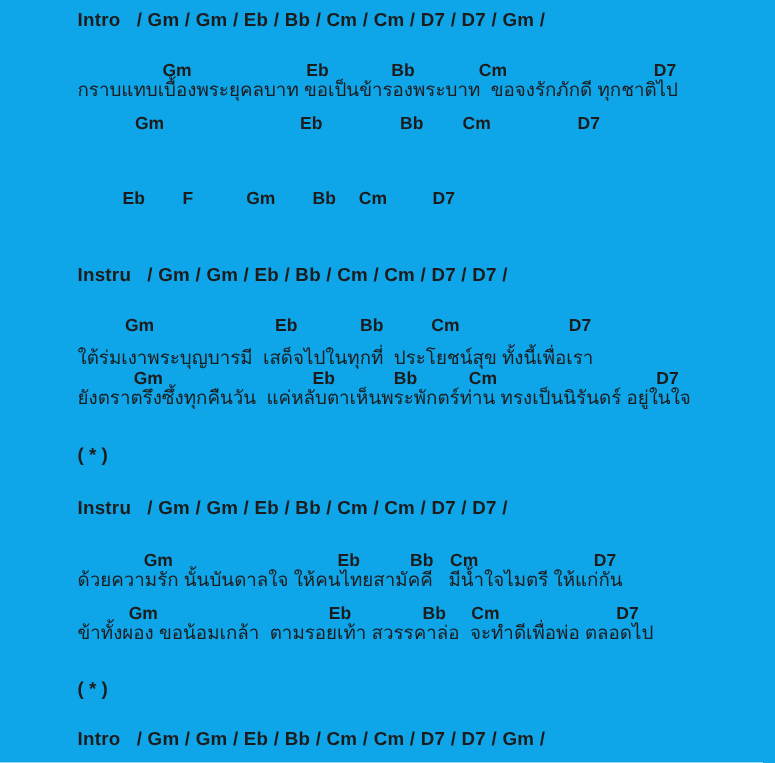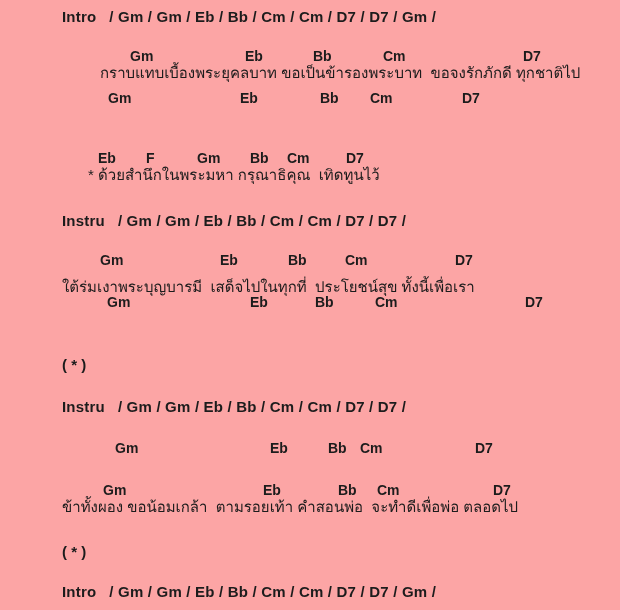--- a/index.html
+++ b/index.html
@@ -1,21 +1,21 @@
 <!DOCTYPE html>
 <html><head>
 <meta charset="utf-8">
 <style>
   * { margin: 0; padding: 0; box-sizing: border-box; }
   html, body { background: #ffffff; }
   .sheet {
     position: relative;
     width: 620px;
     height: 610px;
-    background: #fca5a5;
+    background: #0ea5e9;
     color: #1c1c1c;
     font-family: "Liberation Sans", "DejaVu Sans", sans-serif;
     overflow: hidden;
   }
   .line {
     position: absolute;
     left: 62px;
     white-space: pre;
     line-height: 20px;
   }
@@ -52,65 +52,66 @@
 
 <div class="sheet" id="sheet">
     <div class="line run-line" style="top: 7px;"><span class="section-label">Intro</span><span class="chord-run">/ Gm / Gm / Eb / Bb / Cm / Cm / D7 / D7 / Gm /</span></div>
     <div class="chord-line" style="top: 48px;">
       <span class="chord" style="left: 130px;">Gm</span>
       <span class="chord" style="left: 245px;">Eb</span>
       <span class="chord" style="left: 313px;">Bb</span>
       <span class="chord" style="left: 383px;">Cm</span>
       <span class="chord" style="left: 523px;">D7</span>
     </div>
-    <div class="line lyric" style="top: 62px; margin-left: 38px;">กราบแทบเบื้องพระยุคลบาท ขอเป็นข้ารองพระบาท  ขอจงรักภักดี ทุกชาติไป</div>
+    <div class="line lyric" style="top: 62px;">กราบแทบเบื้องพระยุคลบาท ขอเป็นข้ารองพระบาท  ขอจงรักภักดี ทุกชาติไป</div>
     <div class="chord-line" style="top: 90px;">
       <span class="chord" style="left: 108px;">Gm</span>
       <span class="chord" style="left: 240px;">Eb</span>
       <span class="chord" style="left: 320px;">Bb</span>
       <span class="chord" style="left: 370px;">Cm</span>
       <span class="chord" style="left: 462px;">D7</span>
     </div>
     <div class="chord-line" style="top: 150px;">
       <span class="chord" style="left: 98px;">Eb</span>
       <span class="chord" style="left: 146px;">F</span>
       <span class="chord" style="left: 197px;">Gm</span>
       <span class="chord" style="left: 250px;">Bb</span>
       <span class="chord" style="left: 287px;">Cm</span>
       <span class="chord" style="left: 346px;">D7</span>
     </div>
-    <div class="line lyric" style="top: 164px; left: 88px;">* ด้วยสำนึกในพระมหา กรุณาธิคุณ  เทิดทูนไว้</div>
     <div class="line run-line" style="top: 211px;"><span class="section-label">Instru</span><span class="chord-run">/ Gm / Gm / Eb / Bb / Cm / Cm / D7 / D7 /</span></div>
     <div class="chord-line" style="top: 252px;">
       <span class="chord" style="left: 100px;">Gm</span>
       <span class="chord" style="left: 220px;">Eb</span>
       <span class="chord" style="left: 288px;">Bb</span>
       <span class="chord" style="left: 345px;">Cm</span>
       <span class="chord" style="left: 455px;">D7</span>
     </div>
     <div class="line lyric" style="top: 276px;">ใต้ร่มเงาพระบุญบารมี  เสด็จไปในทุกที่  ประโยชน์สุข ทั้งนี้เพื่อเรา</div>
     <div class="chord-line" style="top: 294px;">
       <span class="chord" style="left: 107px;">Gm</span>
       <span class="chord" style="left: 250px;">Eb</span>
       <span class="chord" style="left: 315px;">Bb</span>
       <span class="chord" style="left: 375px;">Cm</span>
       <span class="chord" style="left: 525px;">D7</span>
     </div>
+    <div class="line lyric" style="top: 308px;">ยังตราตรึงซึ้งทุกคืนวัน  แค่หลับตาเห็นพระพักตร์ท่าน ทรงเป็นนิรันดร์ อยู่ในใจ</div>
     <div class="line mark" style="top: 355px;">( * )</div>
     <div class="line run-line" style="top: 397px;"><span class="section-label">Instru</span><span class="chord-run">/ Gm / Gm / Eb / Bb / Cm / Cm / D7 / D7 /</span></div>
     <div class="chord-line" style="top: 440px;">
       <span class="chord" style="left: 115px;">Gm</span>
       <span class="chord" style="left: 270px;">Eb</span>
       <span class="chord" style="left: 328px;">Bb</span>
       <span class="chord" style="left: 360px;">Cm</span>
       <span class="chord" style="left: 475px;">D7</span>
     </div>
+    <div class="line lyric" style="top: 454px;">ด้วยความรัก นั้นบันดาลใจ ให้คนไทยสามัคคี   มีน้ำใจไมตรี ให้แก่กัน</div>
     <div class="chord-line" style="top: 482px;">
       <span class="chord" style="left: 103px;">Gm</span>
       <span class="chord" style="left: 263px;">Eb</span>
       <span class="chord" style="left: 338px;">Bb</span>
       <span class="chord" style="left: 377px;">Cm</span>
       <span class="chord" style="left: 493px;">D7</span>
     </div>
-    <div class="line lyric" style="top: 496px;">ข้าทั้งผอง ขอน้อมเกล้า  ตามรอยเท้า คำสอนพ่อ  จะทำดีเพื่อพ่อ ตลอดไป</div>
+    <div class="line lyric" style="top: 496px;">ข้าทั้งผอง ขอน้อมเกล้า  ตามรอยเท้า สวรรคาล่อ  จะทำดีเพื่อพ่อ ตลอดไป</div>
     <div class="line mark" style="top: 542px;">( * )</div>
     <div class="line run-line" style="top: 582px;"><span class="section-label">Intro</span><span class="chord-run">/ Gm / Gm / Eb / Bb / Cm / Cm / D7 / D7 / Gm /</span></div>
   </div>
 
 </body></html>

